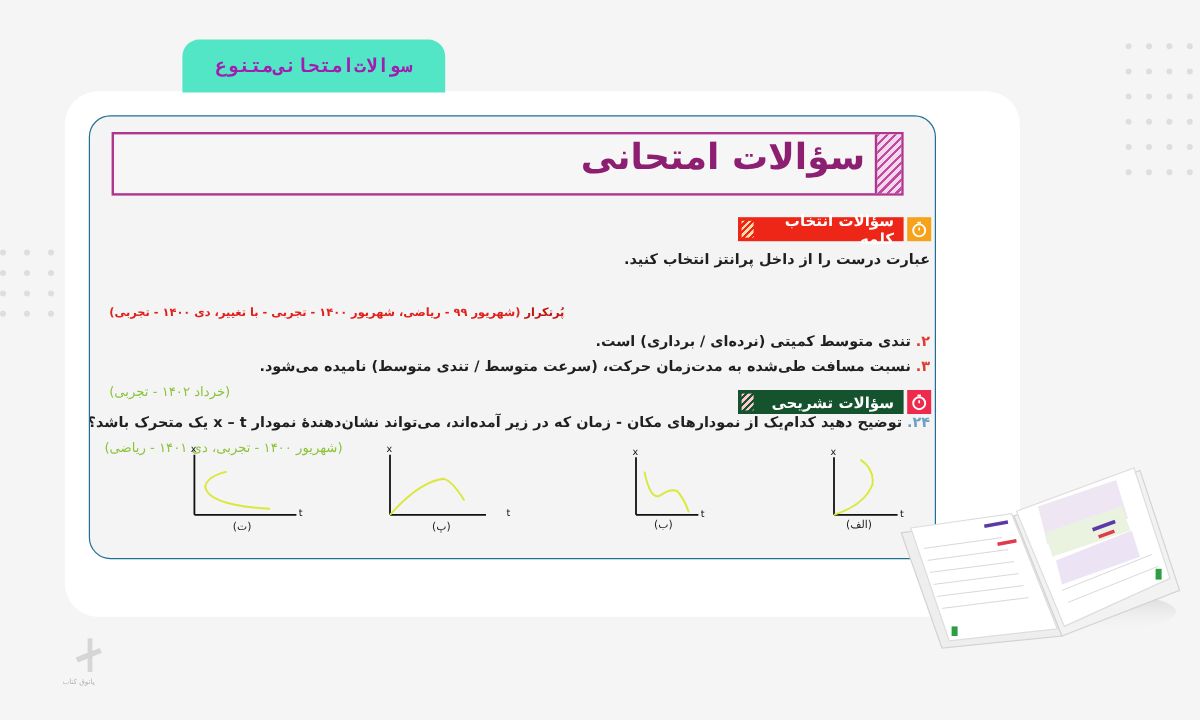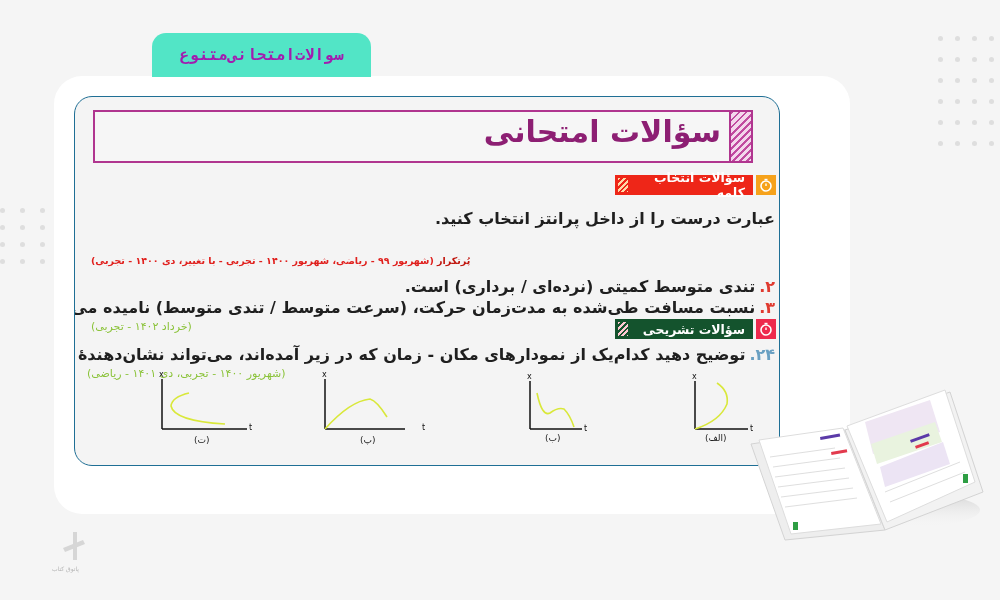--- a/index.html
+++ b/index.html
@@ -14,33 +14,33 @@
   .title-tab { position: absolute; left: 152px; top: 33px; width: 219px; height: 44px; background: #52e5c6; border-radius: 14px 14px 0 0; display: flex; align-items: center; justify-content: center; direction: rtl; font-size: 16px; font-weight: bold; color: #a21caf; font-family: Liberation Mono, monospace; }
 
   .card { position: absolute; left: 54px; top: 76px; width: 796px; height: 438px; background: #ffffff; border-radius: 28px; }
 
   .page { position: absolute; left: 74px; top: 96px; width: 706px; height: 370px; border: 1.5px solid #1f6f95; border-radius: 18px; background: #f4f4f4; overflow: hidden; }
 
   .banner { position: absolute; left: 18px; top: 13px; width: 660px; height: 53px; border: 2px solid #b0358f; background: #f6f6f6; padding-left: 16px; }
   .banner-hatch { position: absolute; right: 0; top: 0; width: 22px; height: 100%; border-left: 2px solid #b0358f; background: repeating-linear-gradient(135deg, #c14aa0 0 2px, #f3d7ec 2px 5px); }
   .banner-title { position: absolute; right: 30px; top: 2px; font-size: 30px; font-weight: bold; color: #8d1f73; direction: rtl; letter-spacing: -0.5px; }
 
-  .sec-head { position: absolute; display: flex; flex-direction: row-reverse; height: 32px; gap: 3px; }
+  .sec-head { position: absolute; display: flex; flex-direction: row-reverse; align-items: center; height: 32px; gap: 3px; }
   .sec-icon { width: 20px; height: 20px; display: flex; align-items: center; justify-content: center; }
   .sec-label { height: 20px; display: flex; align-items: center; padding: 0 8px 0 20px; color: #fff; font-size: 12.5px; font-weight: bold; direction: rtl; position: relative; }
   .sec-label::before { content: ""; position: absolute; left: 3px; top: 3px; width: 10px; height: 14px; background: repeating-linear-gradient(135deg, #ffd9a6 0 2px, transparent 2px 4px); }
   .sec1 { right: 3px; top: 78px; }
   .sec1 .sec-icon { background: #f6a21b; }
   .sec1 .sec-label { background: #ee2618; width: 138px; }
   .sec2 { right: 3px; top: 222px; }
   .sec2 .sec-icon { background: #ee2a4d; }
   .sec2 .sec-label { background: #14532d; width: 138px; }
   .sec2 .sec-label::before { background: repeating-linear-gradient(135deg, #ffc8d2 0 2px, transparent 2px 4px); }
 
-  .line { position: absolute; direction: rtl; white-space: nowrap; font-size: 16px; font-weight: bold; color: #1f1f1f; }
+  .line { position: absolute; direction: rtl; white-space: nowrap; font-size: 12px; font-weight: bold; color: #1f1f1f; }
   .num { color: #e03a2f; margin-left: 4px; }
   .ref-red { position: absolute; direction: rtl; white-space: nowrap; font-size: 9.5px; font-weight: bold; color: #e0201d; }
   .ref-red b { color: #c0170f; }
   .ref-green { position: absolute; direction: rtl; white-space: nowrap; font-size: 11px; color: #8bc33a; margin-top: 20px; }
 
   .graph { position: absolute; width: 110px; height: 80px; }
   .graph svg { position: absolute; left: 0; top: 0; }
   .graph-label { position: absolute; font-size: 9px; color: #222; direction: rtl; }
 
   .book { position: absolute; left: 745px; top: 382px; width: 245px; height: 160px; }

